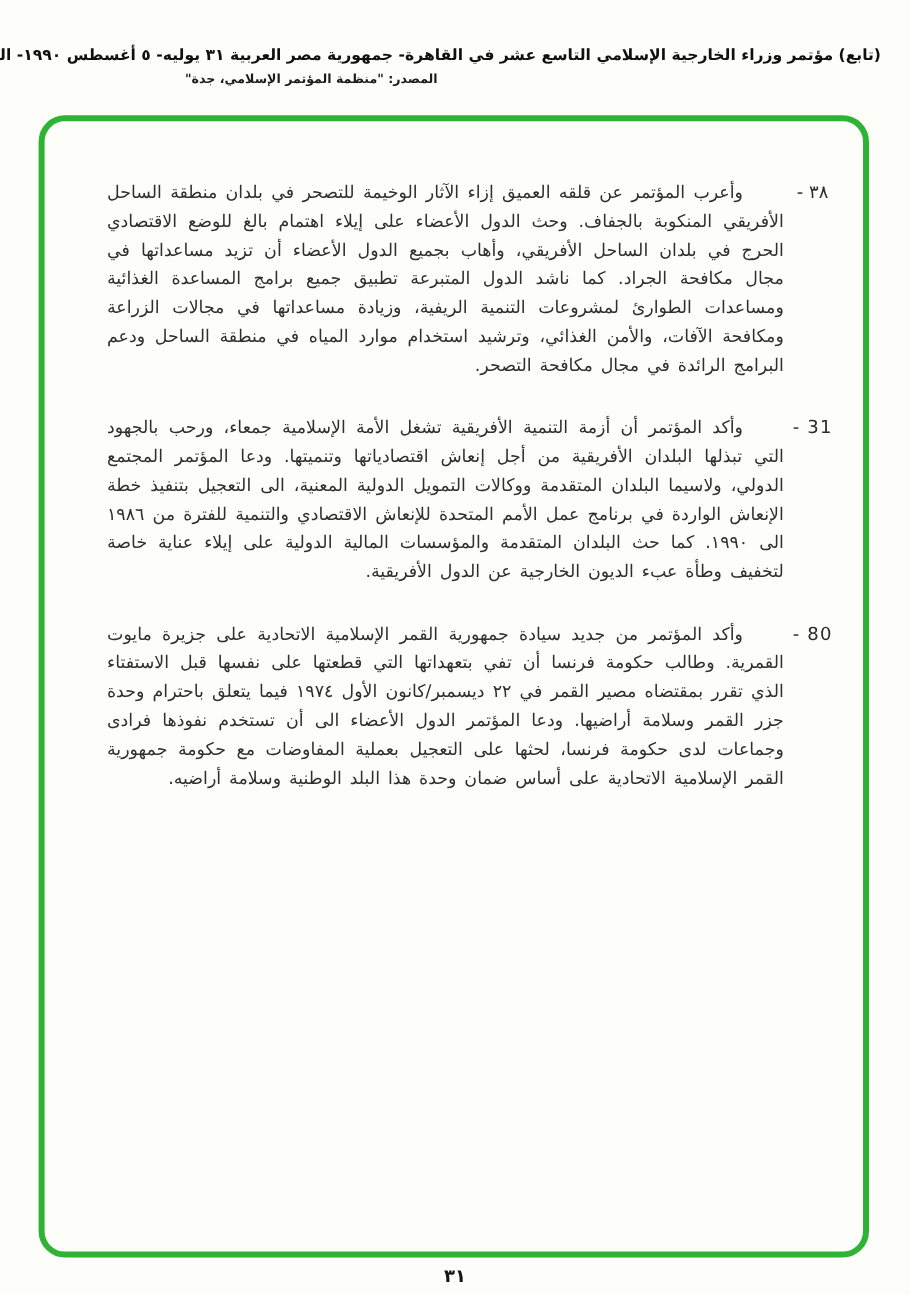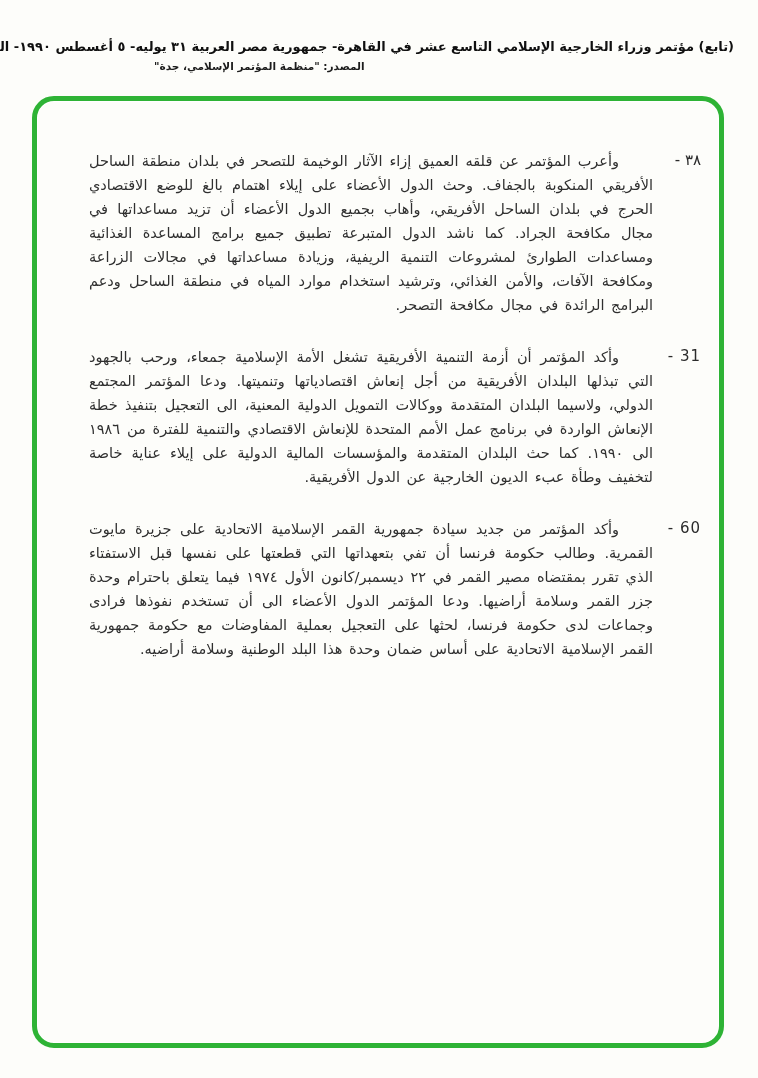--- a/index.html
+++ b/index.html
@@ -62,21 +62,21 @@
   
   .para{
     display:flex;
     flex-direction:row;      
     align-items:flex-start;
     margin-bottom:28px;
   }
   .para-num{
     flex:0 0 48px;
     direction:ltr;
-    text-align:right;
+    text-align:center;
     font-size:15px;
     color:var(--text-color);
     padding-top:2px;
     letter-spacing:1px;
   }
   .para-text{
     flex:1;
     font-size:14.5px;
     line-height:24px;
     color:var(--text-color);
@@ -112,21 +112,22 @@
         <div class="para-num">- ٣٨</div>
         <div class="para-text">وأعرب المؤتمر عن قلقه العميق إزاء الآثار الوخيمة للتصحر في بلدان منطقة الساحل الأفريقي المنكوبة بالجفاف. وحث الدول الأعضاء على إيلاء اهتمام بالغ للوضع الاقتصادي الحرج في بلدان الساحل الأفريقي، وأهاب بجميع الدول الأعضاء أن تزيد مساعداتها في مجال مكافحة الجراد. كما ناشد الدول المتبرعة تطبيق جميع برامج المساعدة الغذائية ومساعدات الطوارئ لمشروعات التنمية الريفية، وزيادة مساعداتها في مجالات الزراعة ومكافحة الآفات، والأمن الغذائي، وترشيد استخدام موارد المياه في منطقة الساحل ودعم البرامج الرائدة في مجال مكافحة التصحر.</div>
       </div>
 
       <div class="para">
         <div class="para-num">- 31</div>
         <div class="para-text">وأكد المؤتمر أن أزمة التنمية الأفريقية تشغل الأمة الإسلامية جمعاء، ورحب بالجهود التي تبذلها البلدان الأفريقية من أجل إنعاش اقتصادياتها وتنميتها. ودعا المؤتمر المجتمع الدولي، ولاسيما البلدان المتقدمة ووكالات التمويل الدولية المعنية، الى التعجيل بتنفيذ خطة الإنعاش الواردة في برنامج عمل الأمم المتحدة للإنعاش الاقتصادي والتنمية للفترة من ١٩٨٦ الى ١٩٩٠. كما حث البلدان المتقدمة والمؤسسات المالية الدولية على إيلاء عناية خاصة لتخفيف وطأة عبء الديون الخارجية عن الدول الأفريقية.</div>
       </div>
 
       <div class="para">
-        <div class="para-num">- 60</div>
+        <div class="para-num">- 80</div>
         <div class="para-text">وأكد المؤتمر من جديد سيادة جمهورية القمر الإسلامية الاتحادية على جزيرة مايوت القمرية. وطالب حكومة فرنسا أن تفي بتعهداتها التي قطعتها على نفسها قبل الاستفتاء الذي تقرر بمقتضاه مصير القمر في ٢٢ ديسمبر/كانون الأول ١٩٧٤ فيما يتعلق باحترام وحدة جزر القمر وسلامة أراضيها. ودعا المؤتمر الدول الأعضاء الى أن تستخدم نفوذها فرادى وجماعات لدى حكومة فرنسا، لحثها على التعجيل بعملية المفاوضات مع حكومة جمهورية القمر الإسلامية الاتحادية على أساس ضمان وحدة هذا البلد الوطنية وسلامة أراضيه.</div>
       </div>
 
     </div>
   </div>
 
+  <div class="page-number">٣١</div>
 
 </div>
 
 </body></html>

